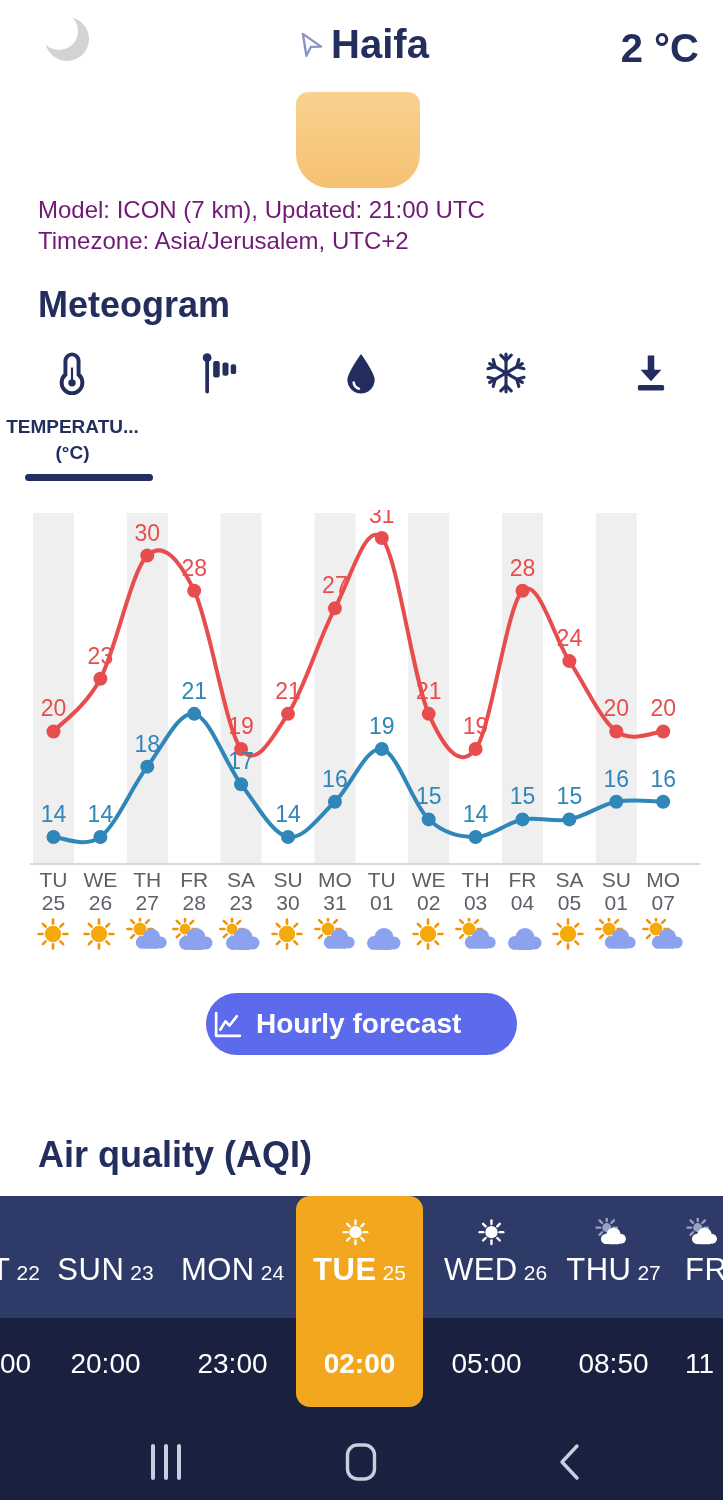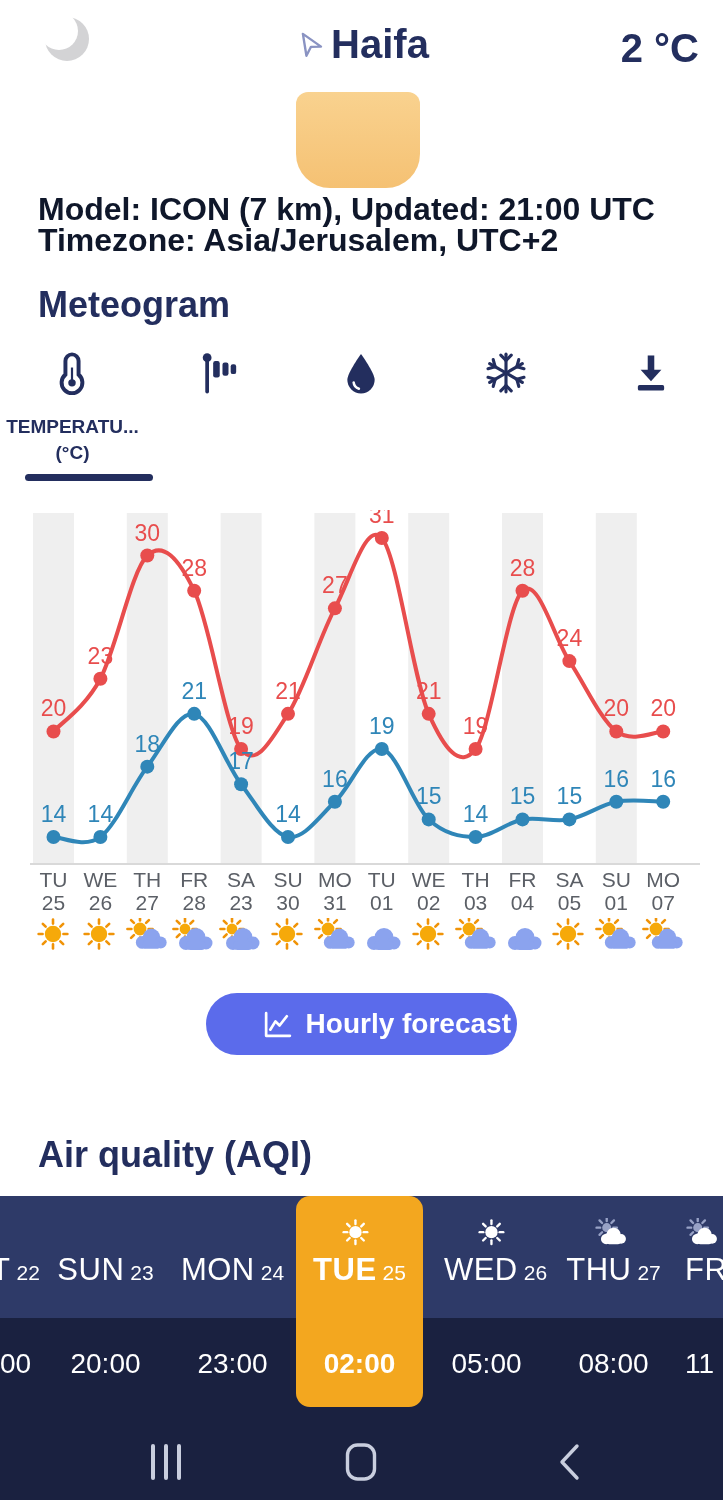--- a/index.html
+++ b/index.html
@@ -6,39 +6,39 @@
   .screen{position:relative;width:723px;height:1500px;background:#ffffff;overflow:hidden;
           font-family:"Liberation Sans",sans-serif;}
   
   .moon{position:absolute;left:36px;top:10px;width:58px;height:58px;}
   .loc-group{position:absolute;top:22px;left:50%;transform:translateX(-50%);
              display:flex;align-items:center;gap:9px;cursor:pointer;}
   .loc-name{font-size:40px;font-weight:bold;color:#232e5e;}
   .cur-temp{position:absolute;top:26px;right:24px;font-size:40px;font-weight:bold;color:#232e5e;}
   .hero{position:absolute;left:296px;top:92px;width:124px;height:96px;
         border-radius:12px 12px 34px 34px;background:linear-gradient(#f9d28f,#f5c173);}
-  .model-info{position:absolute;left:38px;top:194px;font-size:32px;color:#0f172a;line-height:31px;font-weight:bold;}
+  .model-info{position:absolute;left:38px;top:194px;font-size:24px;color:#701a75;line-height:31px;}
   
   .sec-title{position:absolute;left:38px;font-size:36px;font-weight:bold;color:#232e5e;}
   .tabs{position:absolute;left:0;top:350px;width:723px;display:flex;}
   .tab{flex:1;display:flex;justify-content:center;align-items:flex-start;height:52px;cursor:pointer;}
   .tab svg{display:block;}
   .tab-caption{position:absolute;left:0;top:414px;width:145px;text-align:center;
                font-size:19px;font-weight:bold;color:#232e5e;line-height:26px;}
   .tab-underline{position:absolute;left:25px;top:474px;width:128px;height:7px;border-radius:4px;background:#232e5e;}
   
   .chart{position:absolute;left:0;top:510px;width:723px;height:360px;}
   .daylabels{position:absolute;left:0;top:868px;width:723px;height:100px;}
   .daycol{position:absolute;width:48px;text-align:center;color:#5b5f66;font-size:21px;line-height:23px;}
   .daycol .wic{margin-top:4px;}
   
   .hourly-btn{position:absolute;left:206px;top:993px;width:311px;height:62px;border:none;
               border-radius:31px;background:#5b6beb;color:#fff;font-size:28px;font-weight:bold;
               font-family:"Liberation Sans",sans-serif;display:flex;align-items:center;
-              justify-content:flex-end;gap:13px;cursor:pointer;}
+              justify-content:flex-start;gap:13px;cursor:pointer;}
   
   .aqi{position:absolute;left:0;top:1196px;width:723px;height:304px;overflow:hidden;}
   .aqi-dayband{position:absolute;left:0;top:0;width:723px;height:122px;background:#2e3a68;}
   .aqi-lowband{position:absolute;left:0;top:122px;width:723px;height:182px;background:#1a2140;}
   .aqi-select{position:absolute;top:0;width:127px;height:211px;border-radius:14px;background:#f3a71f;}
   .aqi-daycell{position:absolute;top:0;width:127px;height:122px;display:flex;flex-direction:column;
                align-items:center;cursor:pointer;}
   .aqi-daycell .slot{height:46px;margin-top:8px;display:flex;align-items:flex-end;}
   .aqi-daycell .lbl{display:flex;align-items:baseline;gap:6px;color:#fff;margin-top:2px;}
   .aqi-daycell .d{font-size:31px;letter-spacing:0.5px;}
@@ -586,21 +586,21 @@
         <div class="lbl">
           <span class="d">FR</span>
           <span class="n"></span>
         </div>
       </div>
       <div class="aqi-timecell" style="left: -48px;">00</div>
       <div class="aqi-timecell" style="left: 42px;">20:00</div>
       <div class="aqi-timecell" style="left: 169px;">23:00</div>
       <div class="aqi-timecell sel" style="left: 296px;">02:00</div>
       <div class="aqi-timecell" style="left: 423px;">05:00</div>
-      <div class="aqi-timecell" style="left: 550px;">08:00</div>
+      <div class="aqi-timecell" style="left: 550px;">08:50</div>
       <div class="aqi-timecell edge-l" style="left: 677px;">11</div>
     </div>
 
   <nav class="navbar">
     <button class="navbtn" style="left:138px;">
       <svg width="34" height="38" viewBox="0 0 34 38">
         <rect x="2" y="1" width="4" height="36" rx="2" fill="#c9cede"></rect>
         <rect x="15" y="1" width="4" height="36" rx="2" fill="#c9cede"></rect>
         <rect x="28" y="1" width="4" height="36" rx="2" fill="#c9cede"></rect>
       </svg>

